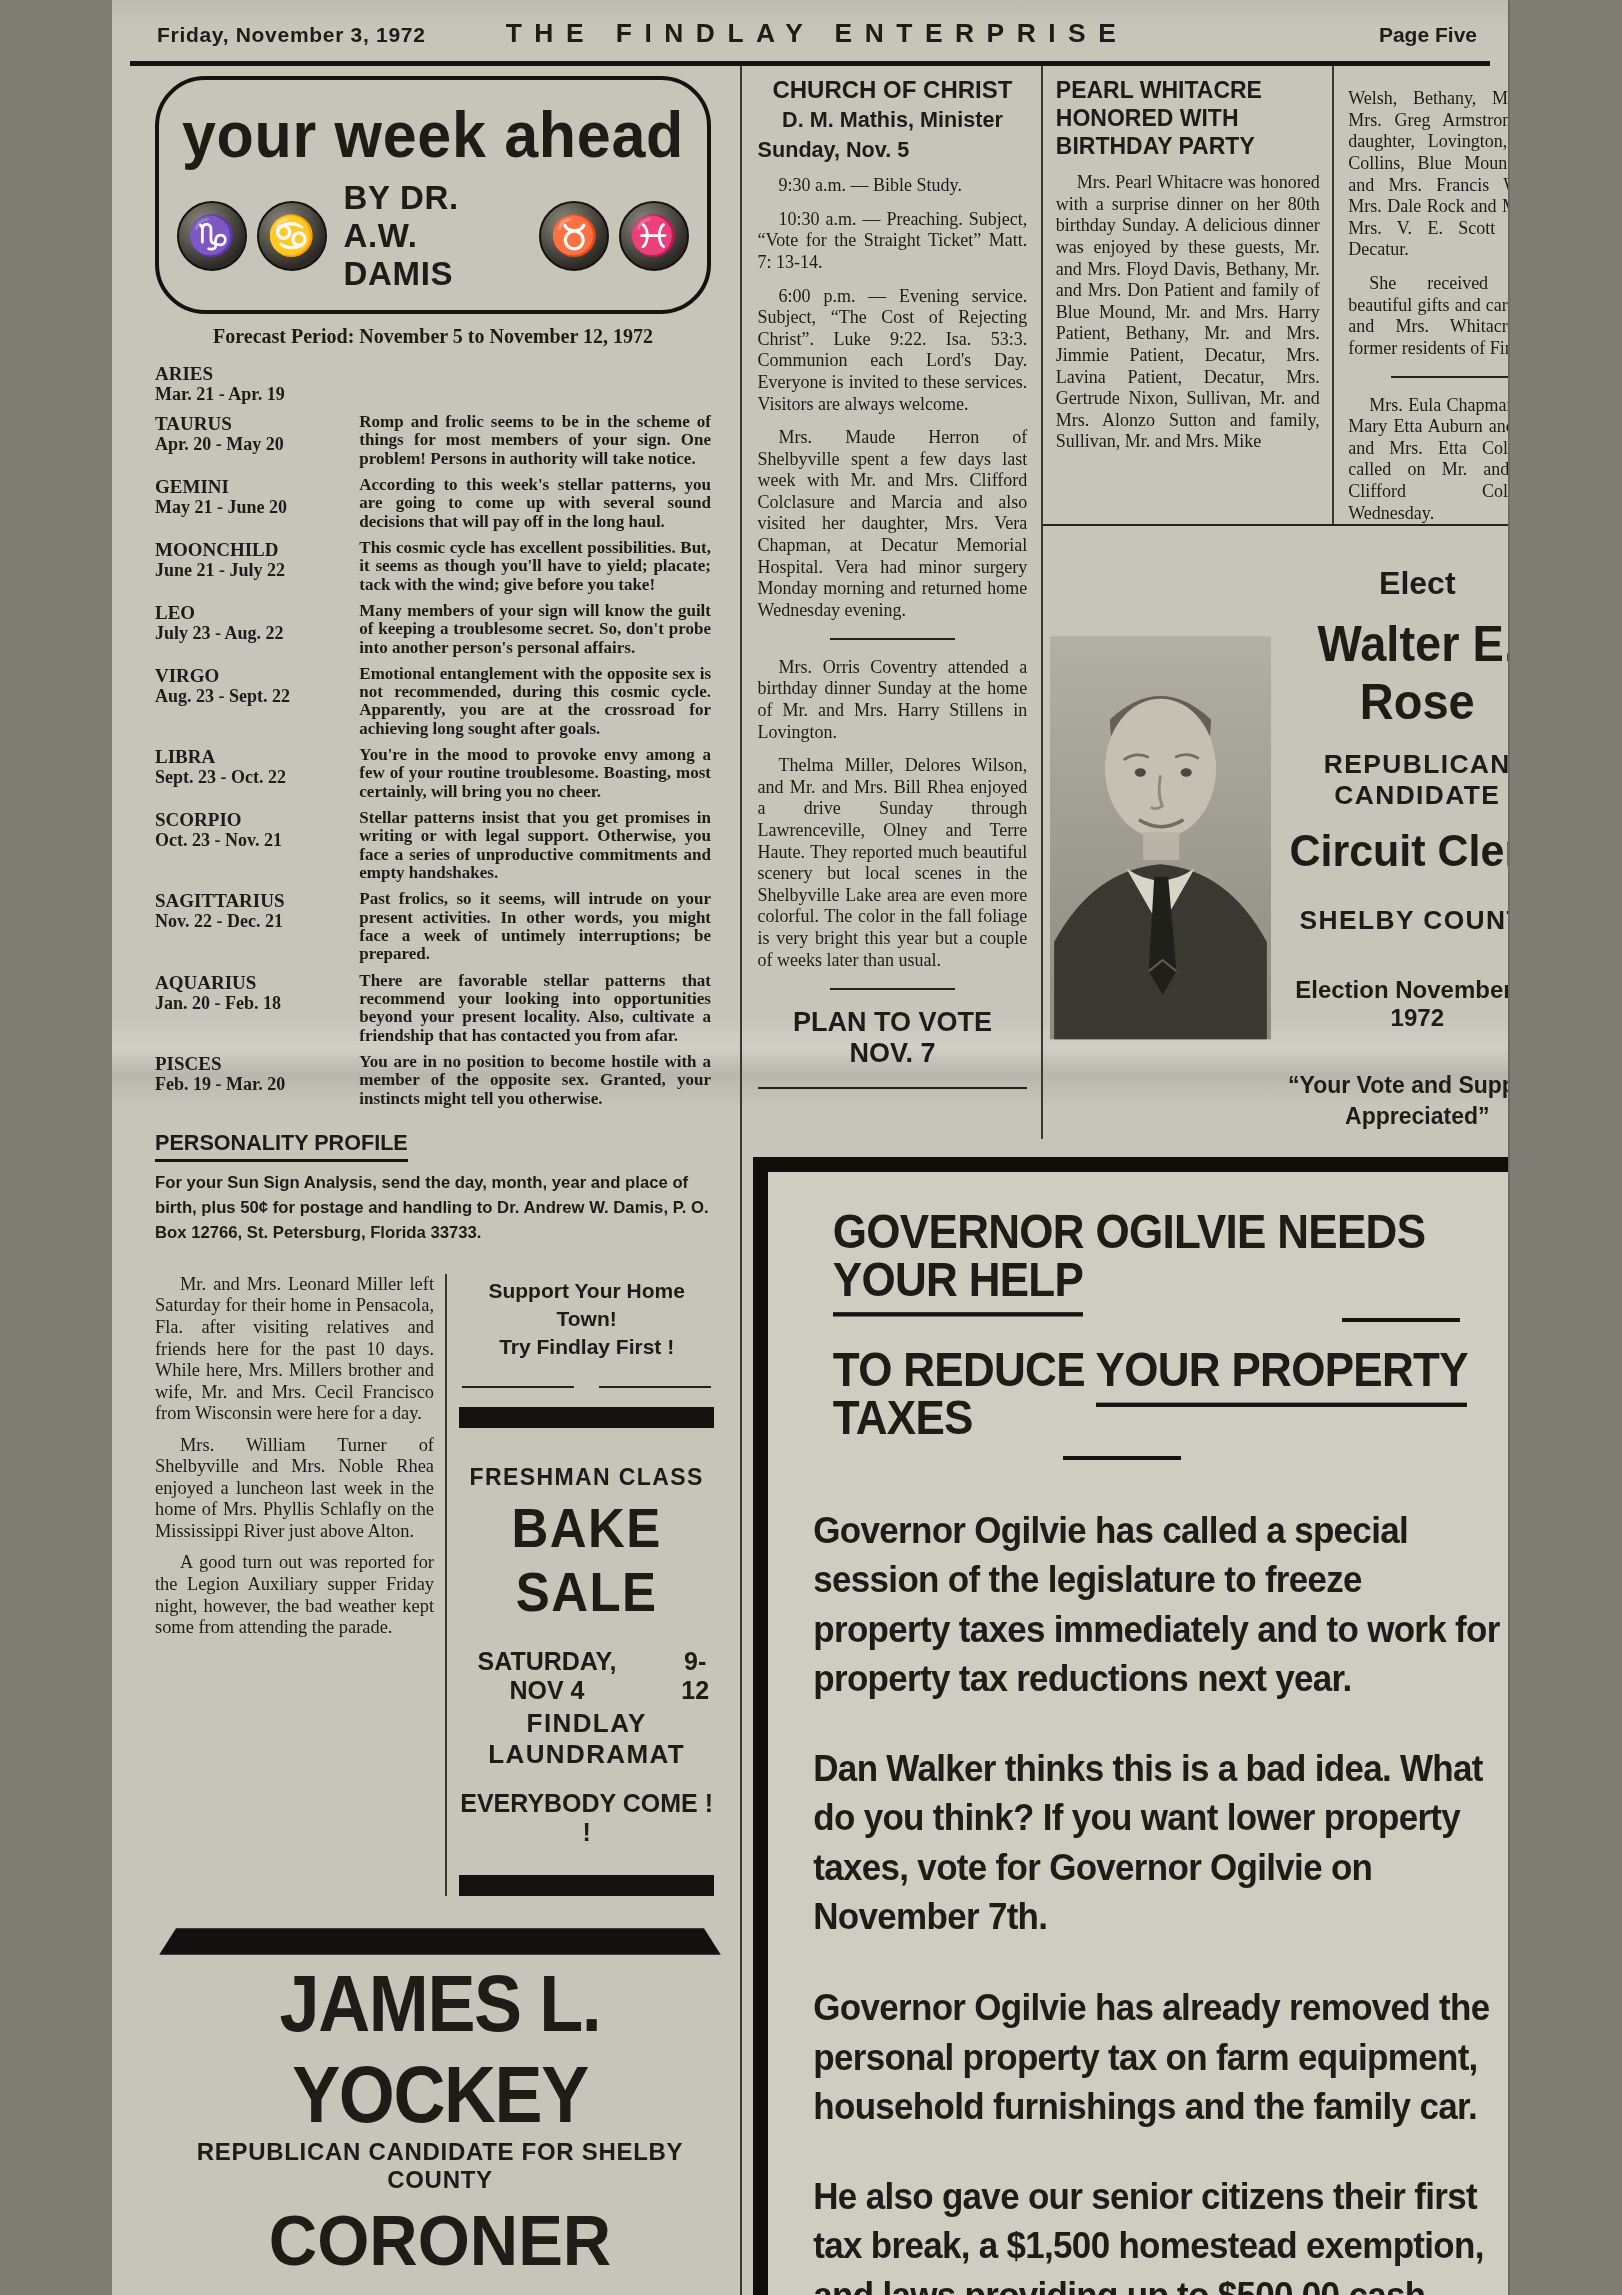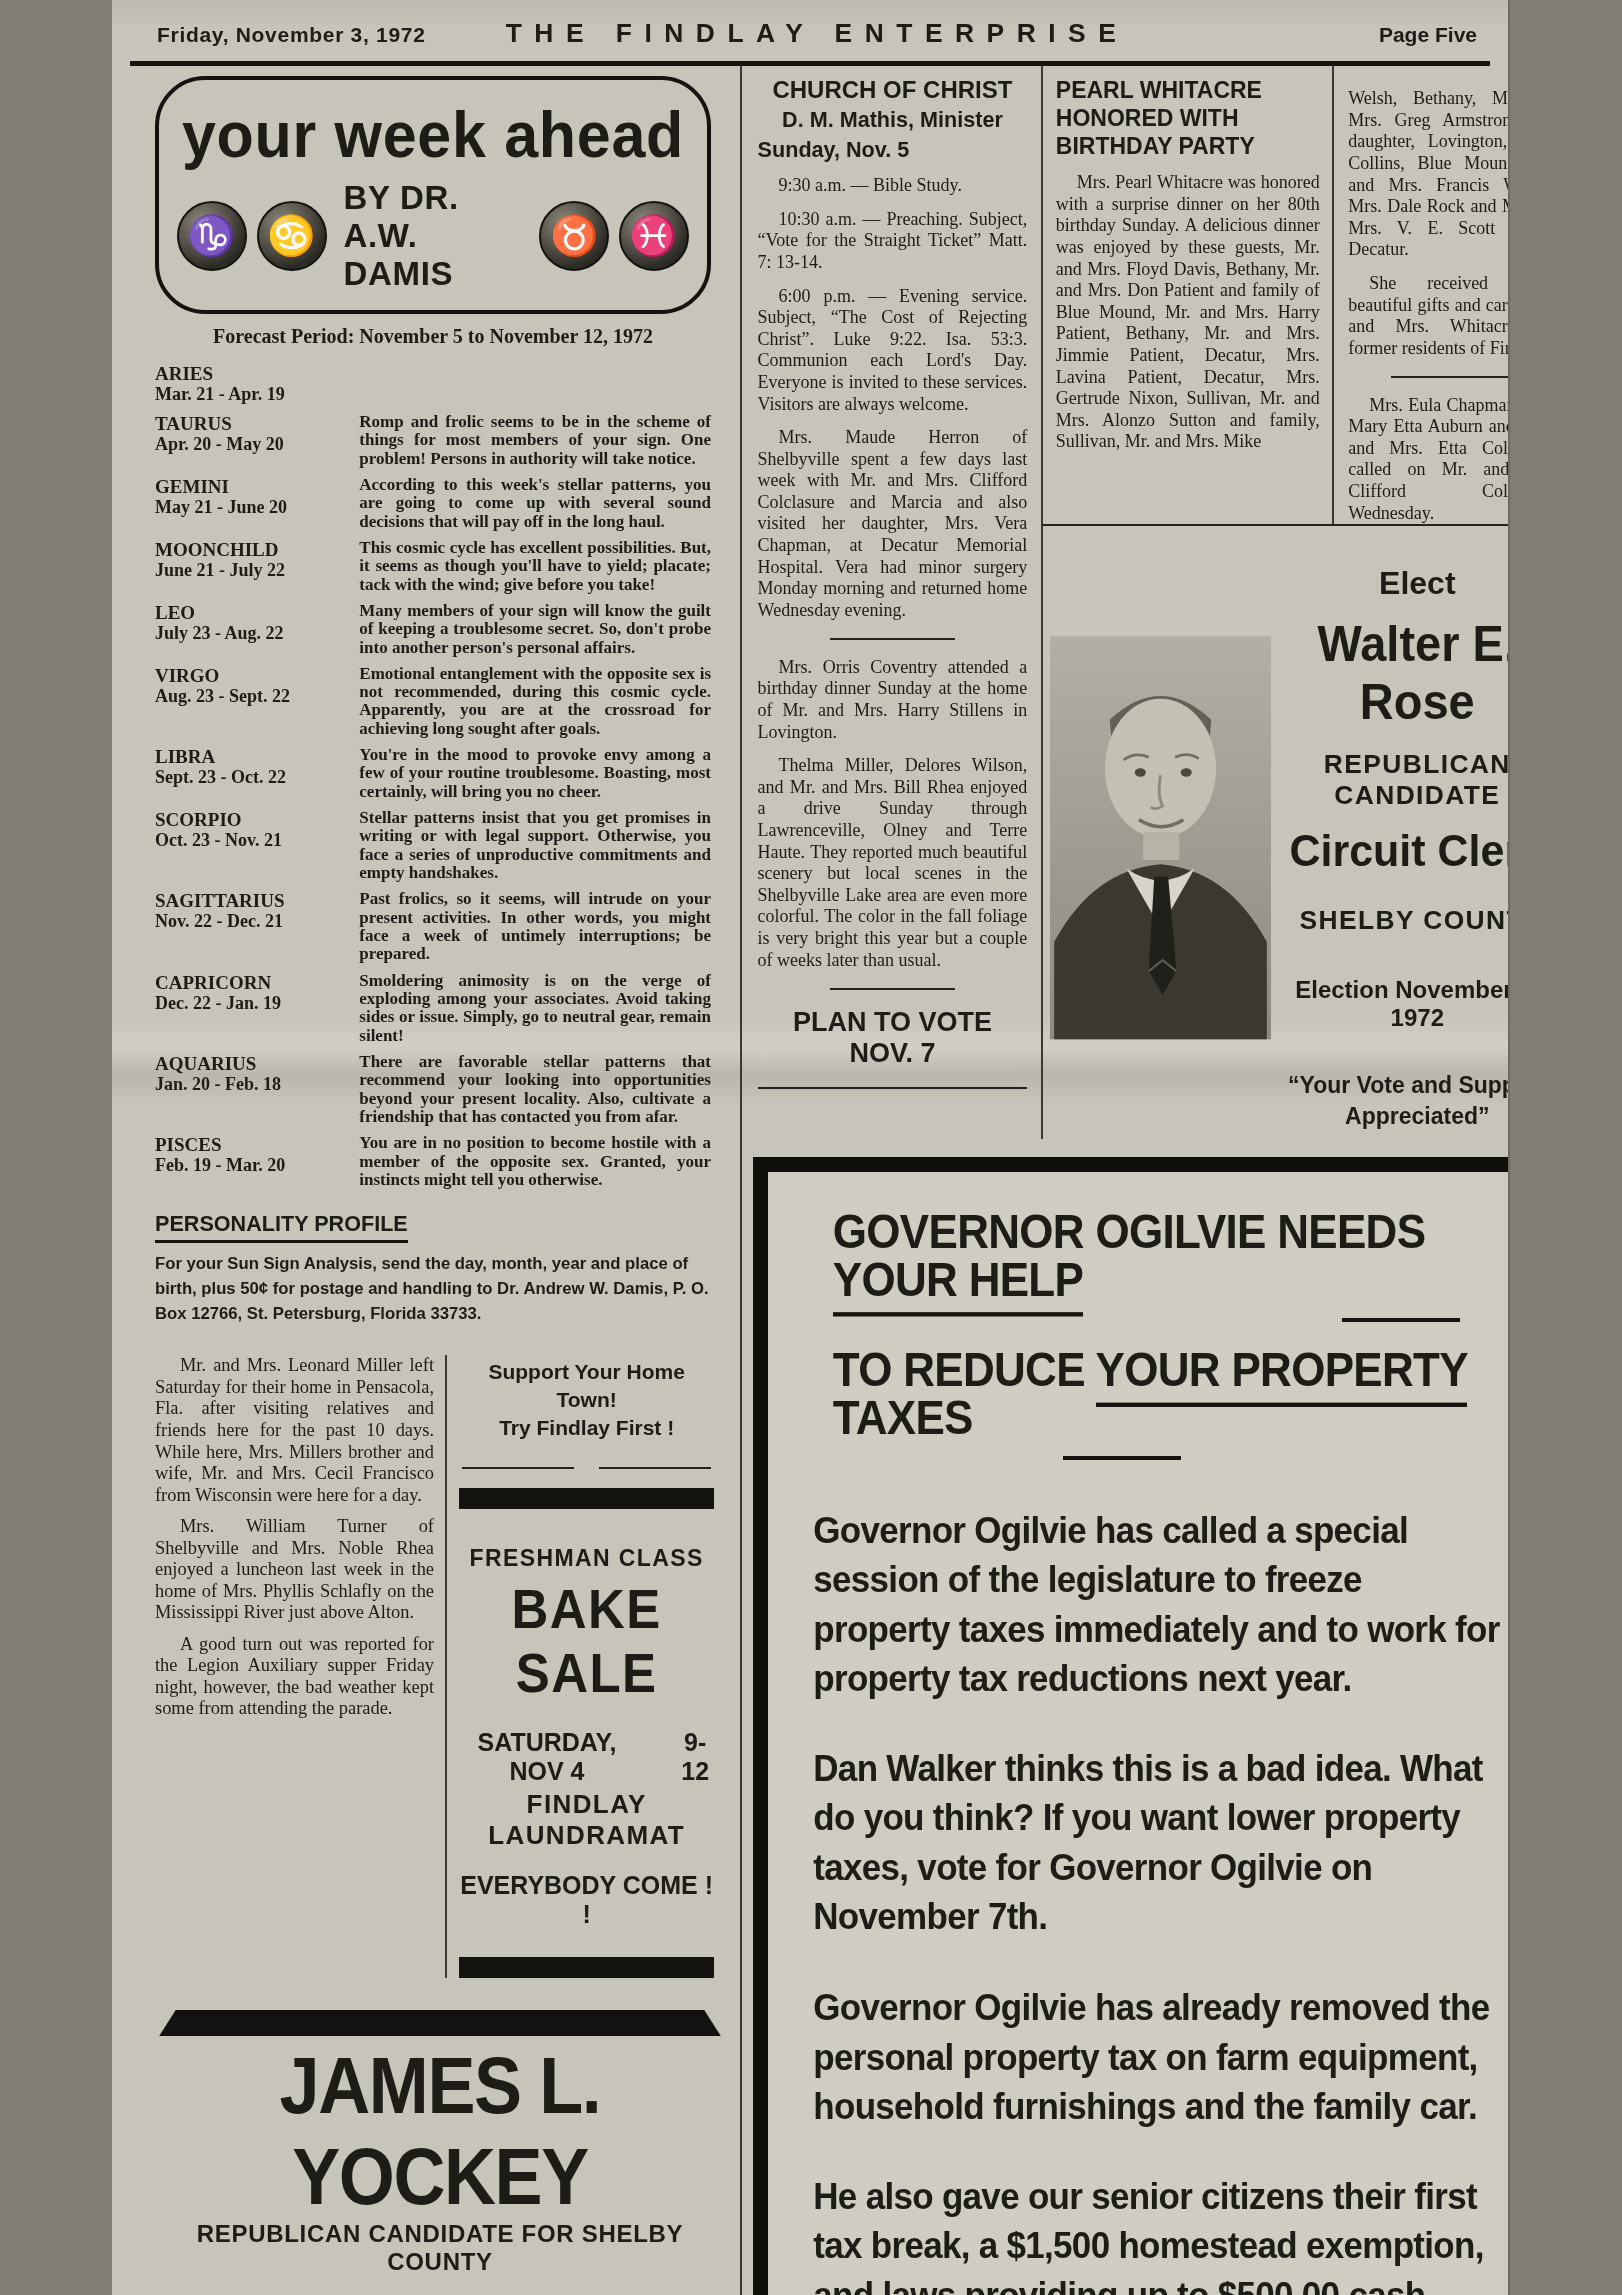--- a/index.html
+++ b/index.html
@@ -204,27 +204,20 @@
               <div class="sign-dates">Oct. 23 - Nov. 21</div>
             </div>
           <div class="sign-text">Stellar patterns insist that you get promises in writing or with legal support. Otherwise, you face a series of unproductive commitments and empty handshakes.</div>
         </div>
         <div class="sign-row">
           <div>
               <div class="sign-name">SAGITTARIUS</div>
               <div class="sign-dates">Nov. 22 - Dec. 21</div>
             </div>
           <div class="sign-text">Past frolics, so it seems, will intrude on your present activities. In other words, you might face a week of untimely interruptions; be prepared.</div>
-        </div>
-        <div class="sign-row">
-          <div>
-              <div class="sign-name">CAPRICORN</div>
-              <div class="sign-dates">Dec. 22 - Jan. 19</div>
-            </div>
-          <div class="sign-text">Smoldering animosity is on the verge of exploding among your associates. Avoid taking sides or issue. Simply, go to neutral gear, remain silent!</div>
         </div>
         <div class="sign-row">
           <div>
               <div class="sign-name">AQUARIUS</div>
               <div class="sign-dates">Jan. 20 - Feb. 18</div>
             </div>
           <div class="sign-text">There are favorable stellar patterns that recommend your looking into opportunities beyond your present locality. Also, cultivate a friendship that has contacted you from afar.</div>
         </div>
         <div class="sign-row">
           <div>

